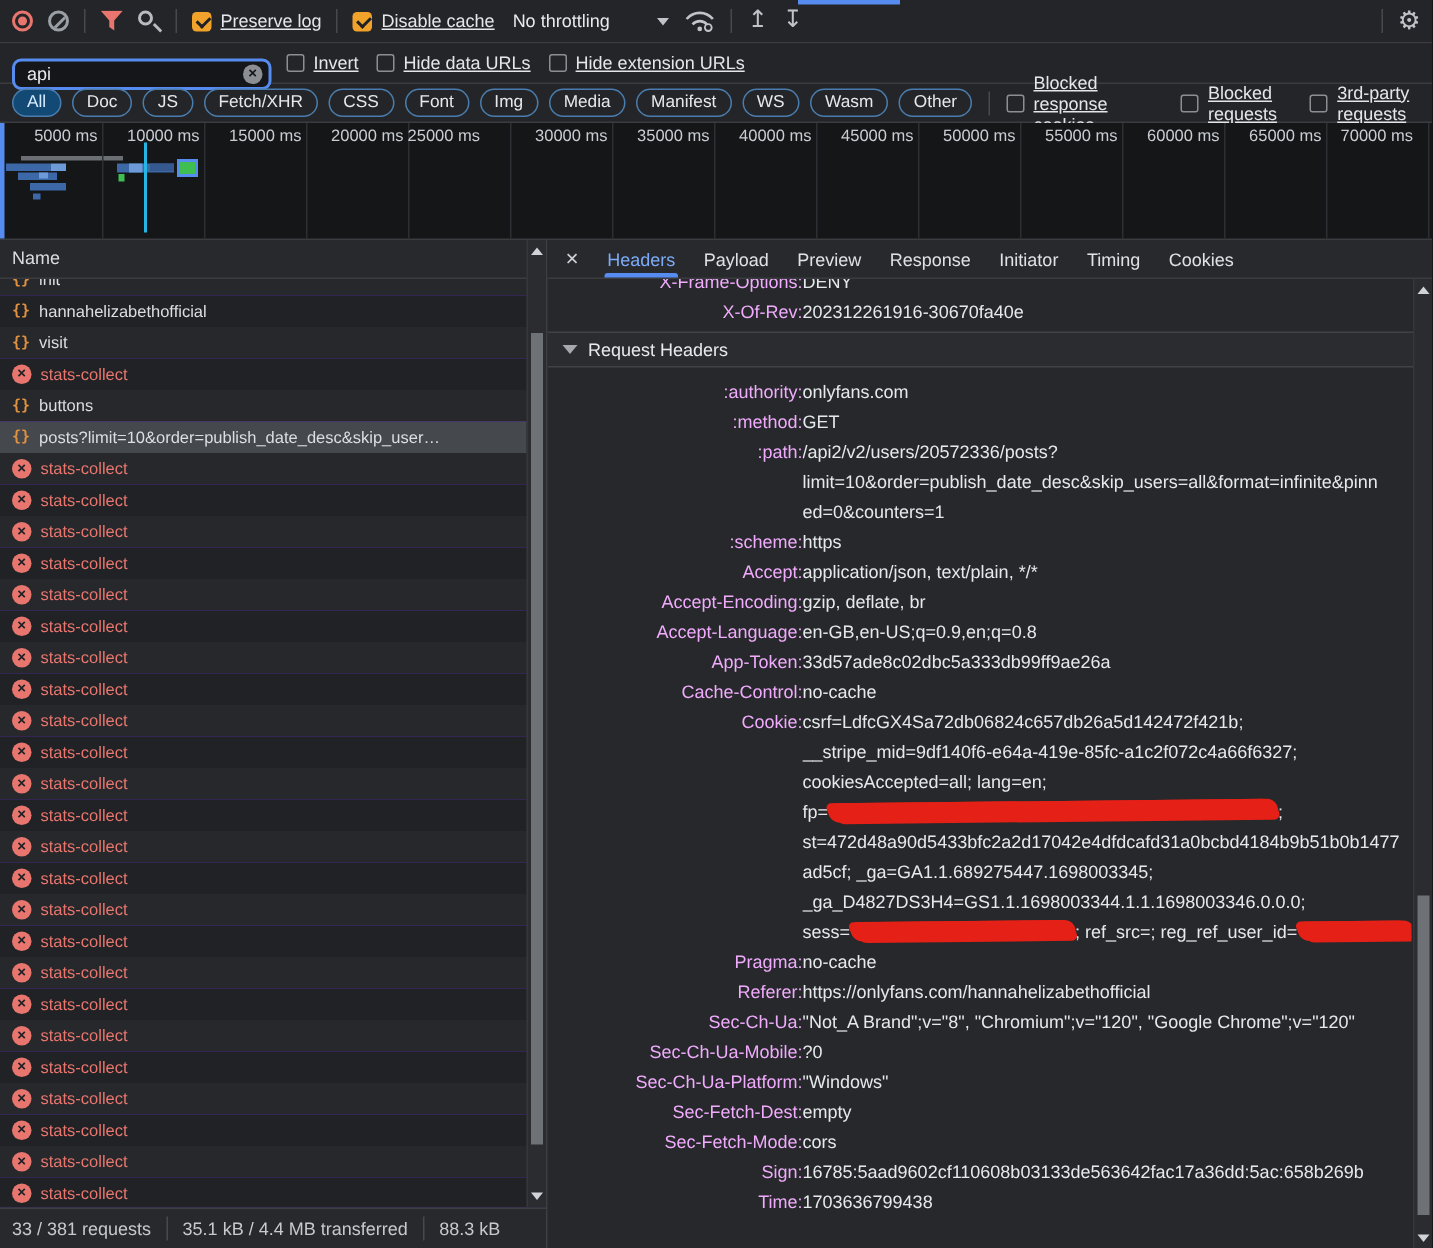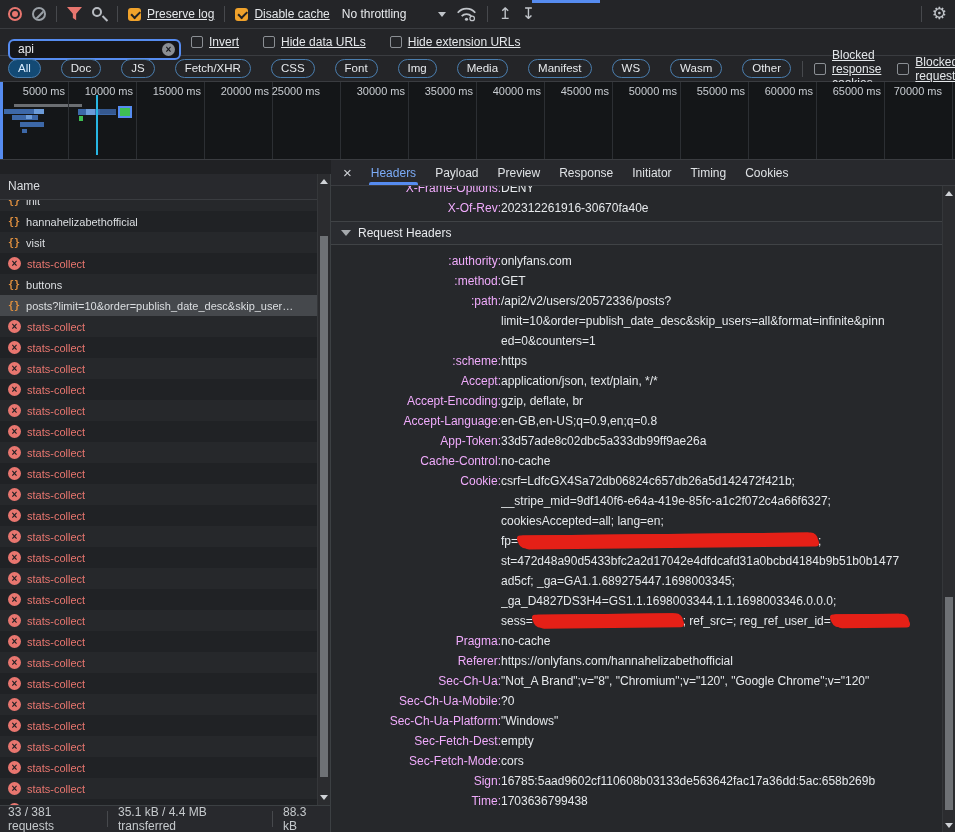--- a/index.html
+++ b/index.html
@@ -61,21 +61,21 @@
   .grid { position:absolute; top:0; bottom:0; width:1px; background:#2c2f33; }
   .tick { position:absolute; top:3px; width:64px; text-align:right; color:#c9cdd2; font-size:11px; white-space:nowrap; }
   .bar { position:absolute; }
   .edgebar { position:absolute; left:0; top:0; width:3px; height:78px; background:var(--accent); }
   .eventline { position:absolute; left:96px; top:13px; width:2px; height:60px; background:var(--cyan); }
   .selbox { position:absolute; left:118px; top:24px; width:14px; height:12px; background:var(--green);
             border:2px solid var(--accent); }
 
   
   .main { display:flex; height:672px; }
-  .list-panel { width:331px; flex:none; border-right:1px solid #3c4043; display:flex; flex-direction:column; position:relative; background:#6d28d9;margin-top:14px; }
+  .list-panel { width:365px; flex:none; border-right:1px solid #3c4043; display:flex; flex-direction:column; position:relative; background:#6d28d9; }
   .list-header { height:26px; flex:none; background:#28292d; border-bottom:1px solid #3a3c40;
                  line-height:25px; padding-left:8px; color:#dadde0; }
   .rows { flex:1; overflow:hidden; }
   .row { height:21px; display:flex; align-items:center; gap:6px; padding-left:8px;
          white-space:nowrap; overflow:hidden; font-size:11px; color:#dcdfe2; }
   .row:nth-child(odd) { background:#26282b; }
   .row:nth-child(even) { background:#202225; }
   .row.err { color:var(--error); }
   .row.sel { background:#45484c; }
   .row.partial { height:11px; }
@@ -161,38 +161,38 @@
     <span class="spacer"></span>
     <span class="sep"></span>
     <span class="gicon gear">⚙</span>
   </div>
 
   <div class="tb tb2">
     <span class="finput">
       <input value="api" style="">
       <span class="xclear">×</span>
     </span>
-    <span id="row-cbs" style="display:flex;align-items:center;gap:24px;">
+    <span id="row-cbs" style="display:flex;align-items:center;gap:12px;">
         <label class="cb">
           <span class="cb-box-un"></span>
           <span>Invert</span>
         </label>
         <label class="cb">
           <span class="cb-box-un"></span>
           <span>Hide data URLs</span>
         </label>
         <label class="cb">
           <span class="cb-box-un"></span>
           <span>Hide extension URLs</span>
         </label>
       </span>
   </div>
 
   <div class="tb tb3">
-    <span id="pills" style="display:flex;align-items:center;gap:20px;">
+    <span id="pills" style="display:flex;align-items:center;gap:7px;">
         <span class="pill selected">All</span>
         <span class="pill">Doc</span>
         <span class="pill">JS</span>
         <span class="pill">Fetch/XHR</span>
         <span class="pill">CSS</span>
         <span class="pill">Font</span>
         <span class="pill">Img</span>
         <span class="pill">Media</span>
         <span class="pill">Manifest</span>
         <span class="pill">WS</span>

